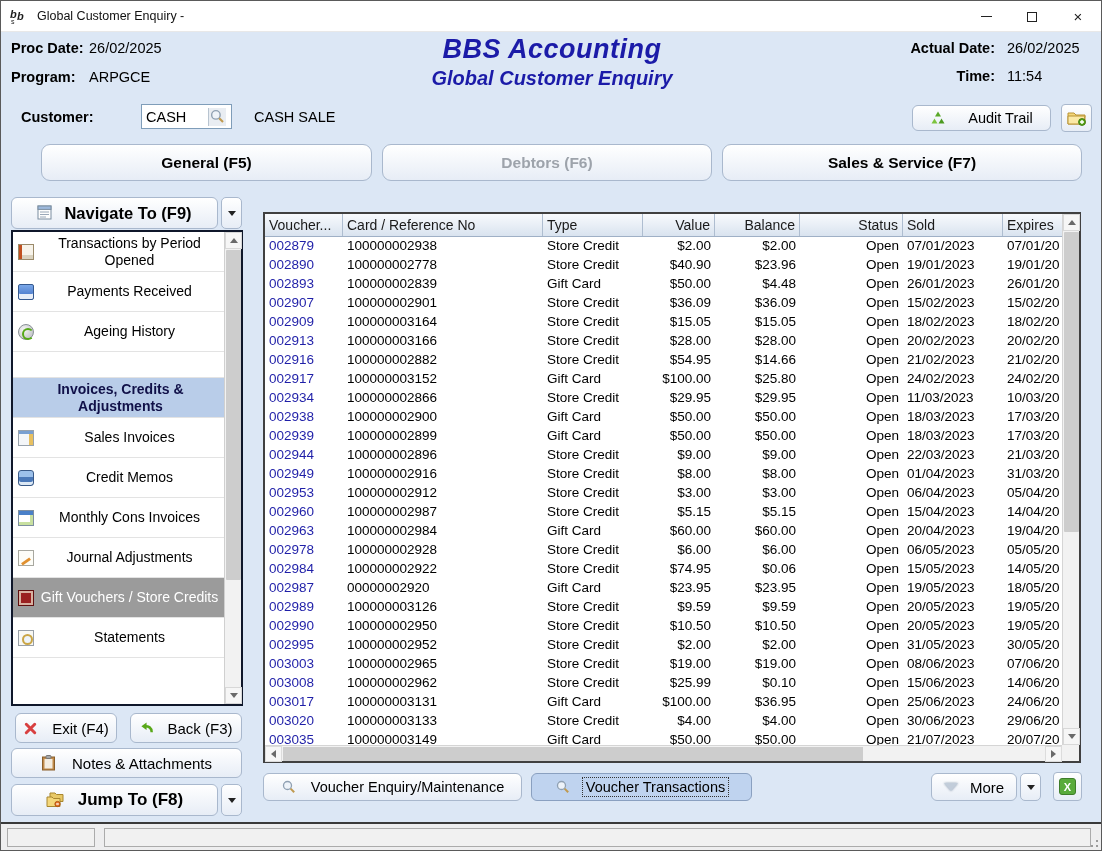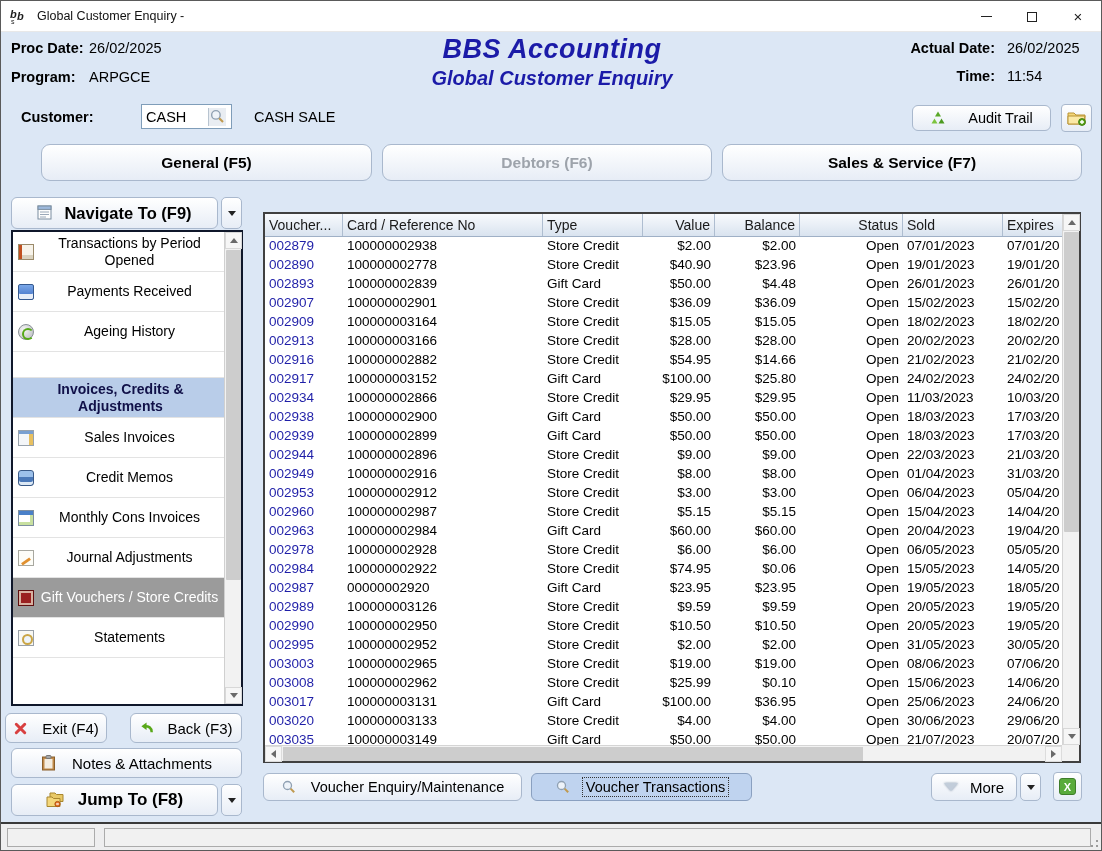--- a/index.html
+++ b/index.html
@@ -86,21 +86,21 @@
   .scroll-arrow { position:absolute; left:0; width:17px; height:17px; background:#f6f6f6;
                   border:1px solid #d8d8d8; display:flex; align-items:center; justify-content:center; }
   .sa-up { top:0; } .sa-down { bottom:0; }
   .tri-up-s { width:0;height:0;border-left:4px solid transparent;border-right:4px solid transparent;border-bottom:5px solid #6a6a6a; }
   .tri-down-s { width:0;height:0;border-left:4px solid transparent;border-right:4px solid transparent;border-top:5px solid #6a6a6a; }
   .tri-left-s { width:0;height:0;border-top:4px solid transparent;border-bottom:4px solid transparent;border-right:5px solid #6a6a6a; }
   .tri-right-s { width:0;height:0;border-top:4px solid transparent;border-bottom:4px solid transparent;border-left:5px solid #6a6a6a; }
   .scroll-thumb { position:absolute; left:1px; width:15px; background:#cdcdcd; border-radius:1px; }
 
   
-  .exit-btn { position:absolute; top:712px; left:4px; width:102px; height:30px; gap:14px; font-size:15px; }
+  .exit-btn { position:absolute; top:712px; left:14px; width:102px; height:30px; gap:14px; font-size:15px; }
   .back-btn { position:absolute; top:712px; left:129px; width:112px; height:30px; gap:12px; font-size:15px; }
   .notes-btn { position:absolute; top:747px; left:10px; width:231px; height:30px; gap:16px; font-size:15px; }
   .jump-btn { position:absolute; top:783px; left:10px; width:207px; height:32px;
               font-weight:bold; font-size:17px; gap:14px; }
   .jump-arrow { position:absolute; top:783px; left:220px; width:21px; height:32px; border-radius:5px; }
 
   
   .grid { position:absolute; top:211px; left:262px; width:818px; height:551px;
           background:#fff; border:2px solid #404040; }
   .grid-header { position:absolute; top:0; left:0; right:17px; height:23px; display:flex;

